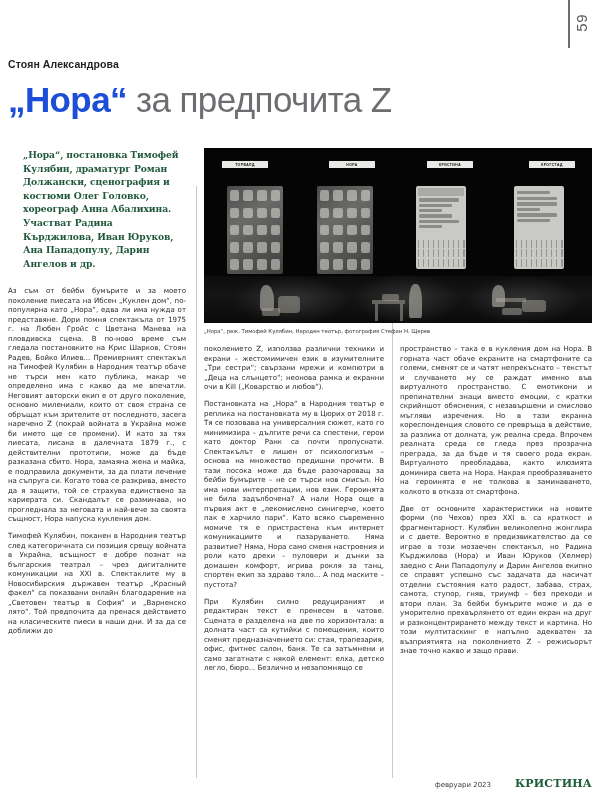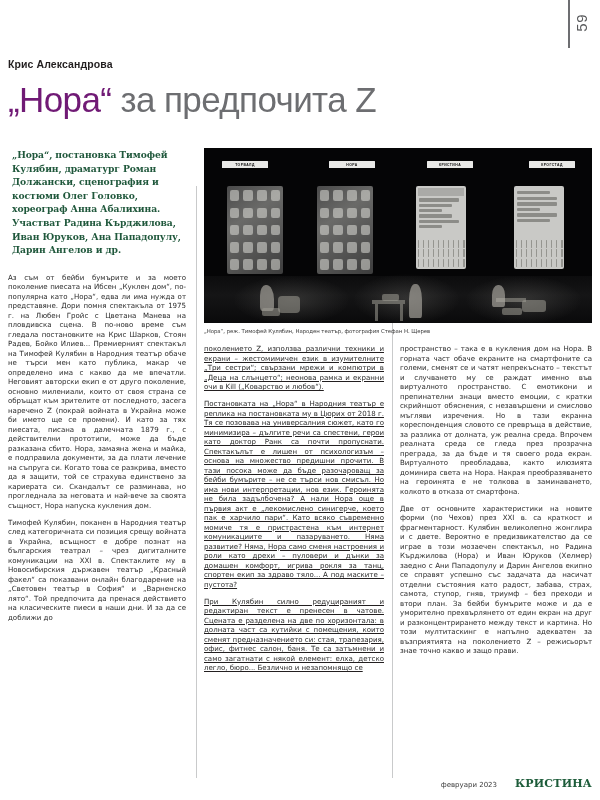--- a/index.html
+++ b/index.html
@@ -66,62 +66,62 @@
     font-size: 35px;
     line-height: 38px;
     margin: 0;
     color: #6d6e71;
     font-weight: 400;
     letter-spacing: -0.6px;
     white-space: nowrap;
     font-family: "Liberation Sans", sans-serif;
   }
   #headline .strong {
-    font-weight: 400;
-    color: #701a75;
+    font-weight: 700;
+    color: #1d4ed8;
   }
 
   
   #content {
     position: absolute;
     left: 8px;
     top: 148px;
     width: 584px;
     height: 630px;
   }
 
   .col {
     position: absolute;
     top: 0;
     font-size: 7.1px;
     line-height: 9.55px;
   }
   #col-left  { left: 0px;   width: 178px; }
-  #col-mid   { left: 196px; width: 180px; text-decoration: underline; }
+  #col-mid   { left: 196px; width: 180px; }
   #col-right { left: 392px; width: 192px; }
 
   
   .vrule {
     position: absolute;
     top: 38px;
     width: 1px;
     height: 592px;
     background: #c9cacb;
   }
   #vrule-1 { left: 188px; }
   #vrule-2 { left: 384px; }
 
   
   #intro {
     font-family: "DejaVu Serif", "Liberation Serif", serif;
     font-size: 9.2px;
     line-height: 13.6px;
     font-weight: 700;
     color: #20583c;
-    margin: 0 0 16px 4px;
+    margin: 0 0 16px 15px;
     letter-spacing: -0.1px;
   }
 
   
   .body-p {
     margin: 0 0 7.5px 0;
     text-align: justify;
     color: #2b2b2b;
     font-family: "DejaVu Sans", sans-serif;
     font-size: 7.05px;
@@ -254,21 +254,21 @@
   #mid-spacer { height: 196px; }
   #right-spacer { height: 196px; }
 
   
   #footer {
     position: absolute;
     right: 8px;
     bottom: 10px;
     display: flex;
     align-items: baseline;
-    gap: 18px;
+    gap: 24px;
   }
   #footer .date {
     font-size: 7px;
     color: #3b3b3b;
     font-family: "DejaVu Sans", sans-serif;
   }
   #footer .brand {
     font-family: "DejaVu Serif", "Liberation Serif", serif;
     font-size: 11px;
     font-weight: 700;
@@ -278,21 +278,21 @@
 </style>
 </head>
 <body>
 
 <div id="page-marker">
   <div class="rule"></div>
   <div class="num">59</div>
 </div>
 
 <div id="header">
-  <div id="byline">Крис Александрова</div>
+  <div id="byline">Стоян Александрова</div>
   <h1 id="headline"><span class="strong">„Нора“</span><span> за предпочита Z</span></h1>
 </div>
 
 <div id="content">
 
   <div class="vrule" id="vrule-1"></div>
   <div class="vrule" id="vrule-2"></div>
 
   <div class="col" id="col-left">
     <div id="intro">„Нора“, постановка Тимофей Кулябин, драматург Роман Должански, сценография и костюми Олег Головко, хореограф Анна Абалихина. Участват Радина Кърджилова, Иван Юруков, Ана Пападопулу, Дарин Ангелов и др.</div>

